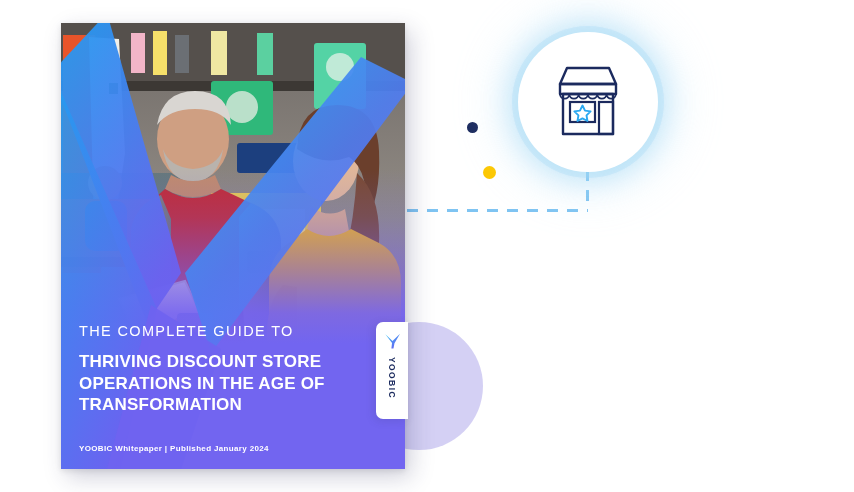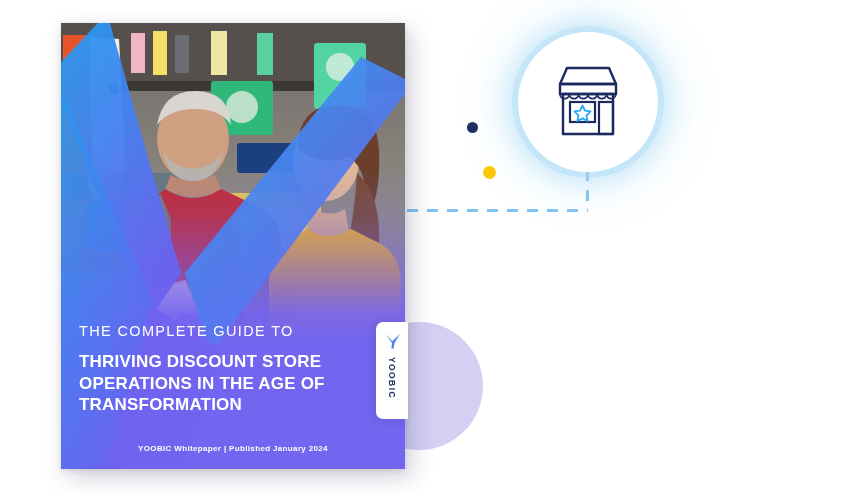--- a/index.html
+++ b/index.html
@@ -73,21 +73,20 @@
     color:#ffffff; font-size:14.5px; letter-spacing:1.35px; font-weight:400;
     margin-bottom:12px; white-space:nowrap;
   }
   .headline{
     color:#ffffff; font-size:17px; font-weight:bold; line-height:1.28;
     letter-spacing:.2px; text-transform:uppercase;
   }
   .byline{
     color:#ffffff; font-size:8px; font-weight:bold; letter-spacing:.35px;
     margin-top:28px;
-    text-align:center;
   }
 
   
   .badge{
     position:absolute; left:376px; top:322px; width:32px; height:97px;
     background:#ffffff; border-radius:7px 0 0 7px;
     box-shadow:-2px 2px 9px rgba(60,60,110,.17);
     display:flex; flex-direction:column; align-items:center;
     padding-top:9px; z-index:5;
   }

